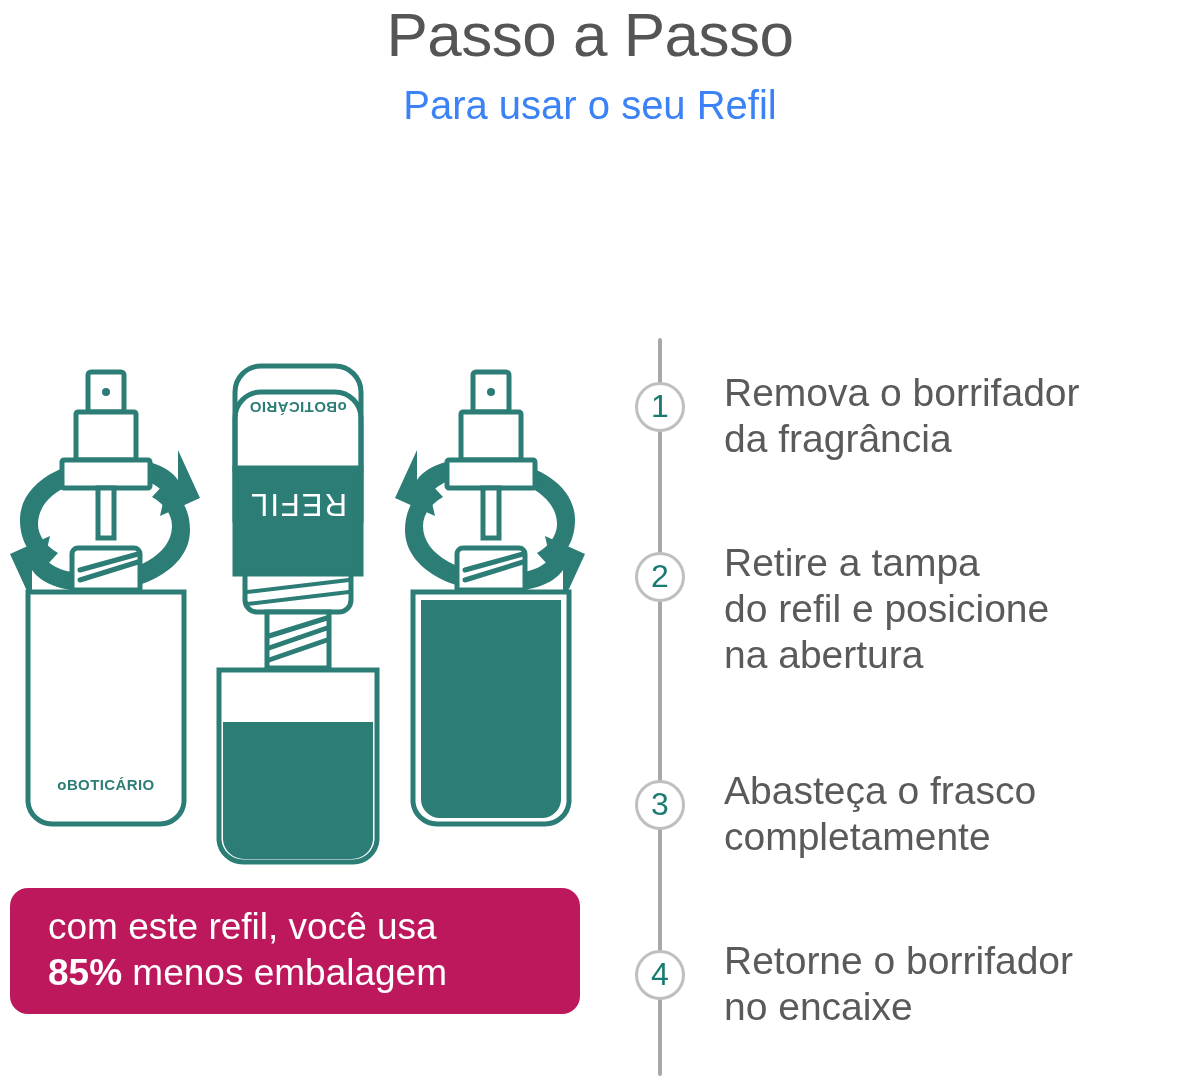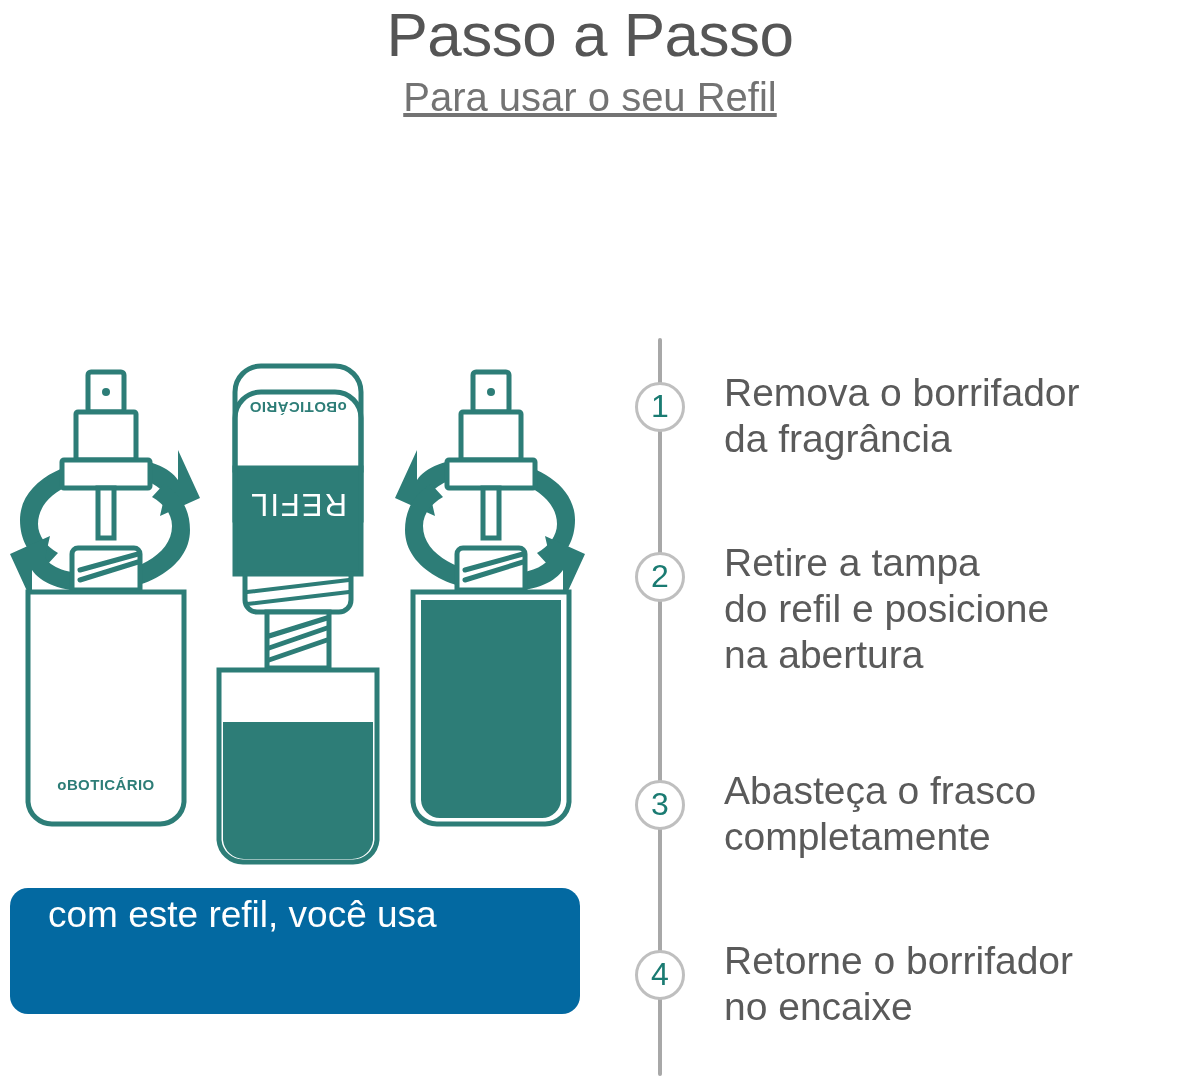--- a/index.html
+++ b/index.html
@@ -27,27 +27,26 @@
   #title {
     margin: 0;
     padding-top: 2px;
     font-size: 62px;
     font-weight: normal;
     color: #555555;
     letter-spacing: -0.5px;
     line-height: 1.05;
   }
   #subtitle {
-    margin: 4px;
+    margin: 12px;
     padding-top: 4px;
     font-size: 40px;
     font-weight: normal;
-    color: #737373;
+    color: #3b82f6;
     line-height: 1.1;
-    text-decoration: underline;
   }
 
   
   #illustrations {
     position: absolute;
     left: 0;
     top: 330px;
     width: 620px;
     height: 560px;
   }
@@ -59,24 +58,24 @@
   #illu-2 { left: 205px; width: 185px; height: 560px; }
   #illu-3 { left: 395px; width: 190px; height: 560px; }
 
   
   #promo-badge {
     position: absolute;
     left: 10px;
     top: 888px;
     width: 570px;
     height: 126px;
-    background: #0369a1;
+    background: #be185d;
     border-radius: 18px;
     box-sizing: border-box;
-    padding: 4px 0 0 38px;
+    padding: 16px 0 0 38px;
     color: #ffffff;
   }
   .promo-line {
     font-size: 37px;
     line-height: 1.25;
     color: #ffffff;
     white-space: nowrap;
   }
   .promo-strong { font-weight: bold; }
 
@@ -262,20 +261,21 @@
       <g>
         <path d="M18 262 h156 v210 a24 24 0 0 1 -24 22 h-108 a24 24 0 0 1 -24 -22 z" fill="#ffffff" stroke="#2d7d77" stroke-width="5"></path>
         <path d="M26 270 h140 v200 a19 19 0 0 1 -19 18 h-102 a19 19 0 0 1 -19 -18 z" fill="#2d7d77"></path>
       </g>
     </svg>
   </div>
 </div>
 
 <div id="promo-badge">
   <div class="promo-line">com este refil, você usa</div>
+  <div class="promo-line"><span class="promo-strong">85%</span><span> menos embalagem</span></div>
 </div>
 
 <div id="steps-panel">
   <div id="timeline-line"></div>
 
   <div class="step" id="step-1">
     <div class="step-marker">
       <span class="step-number">1</span>
     </div>
     <div class="step-text">Remova o borrifador

